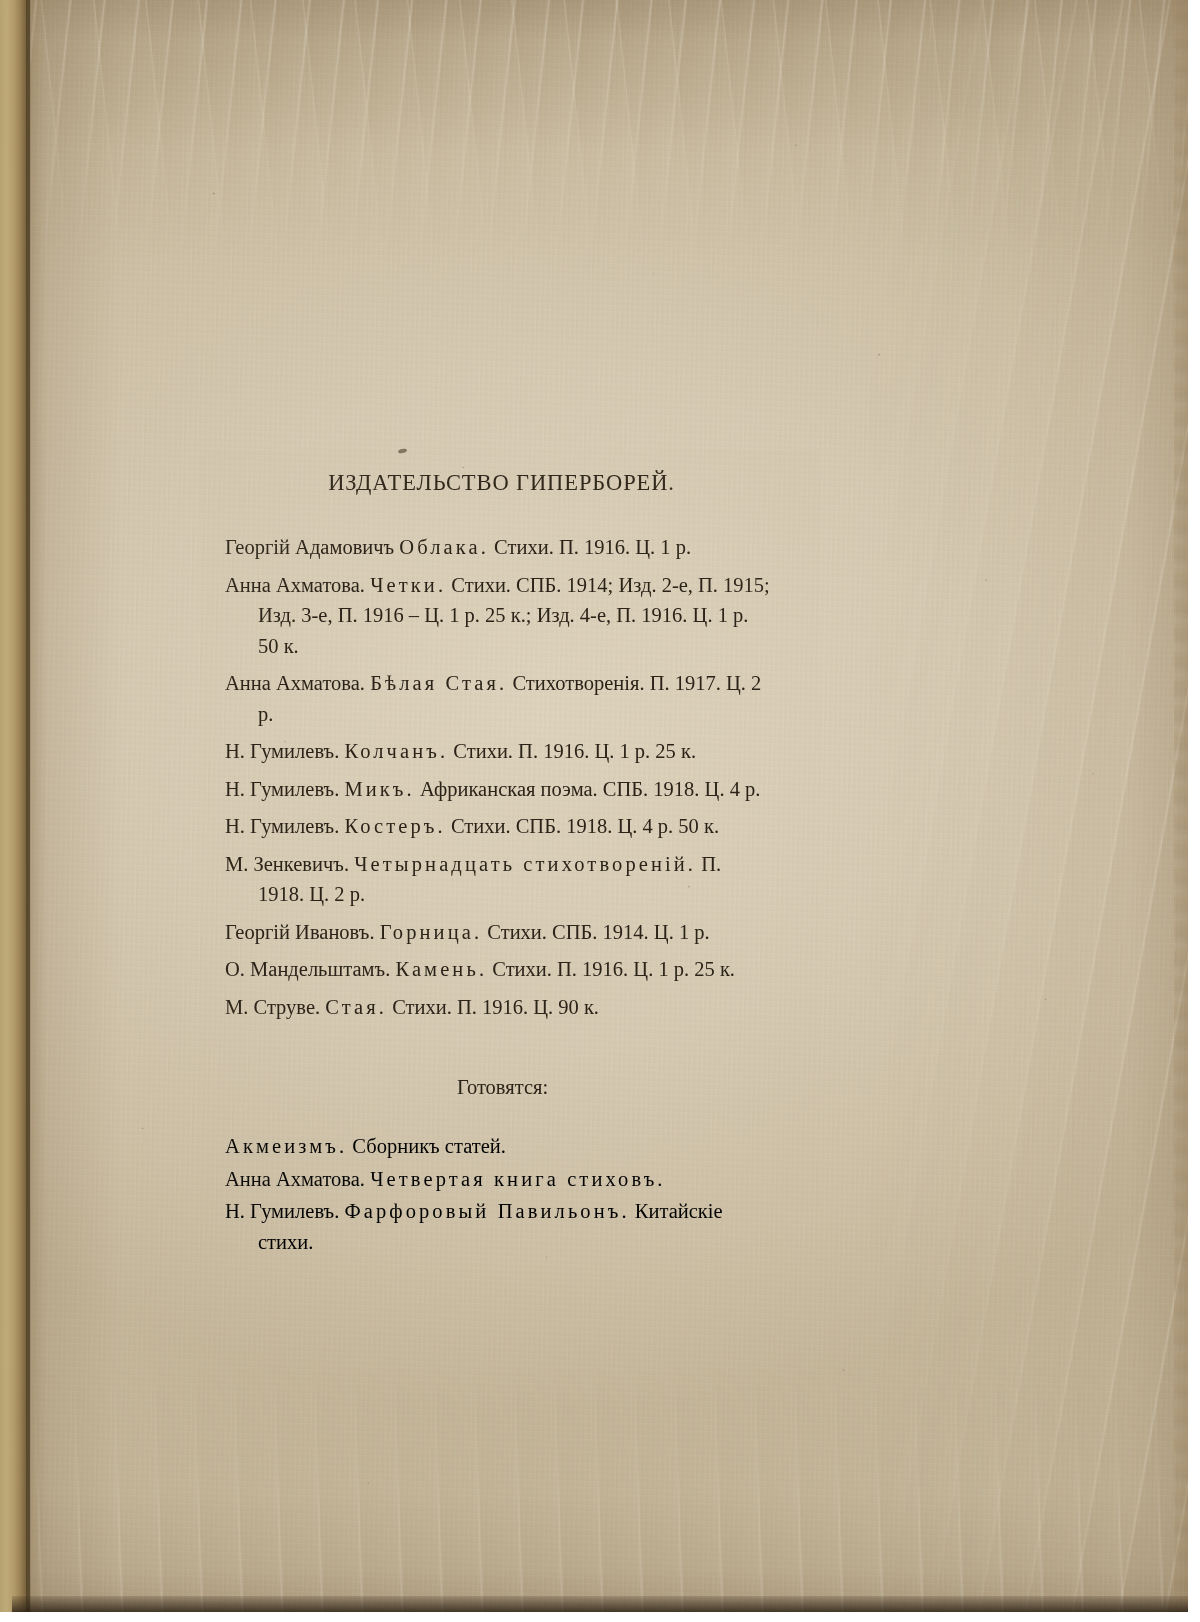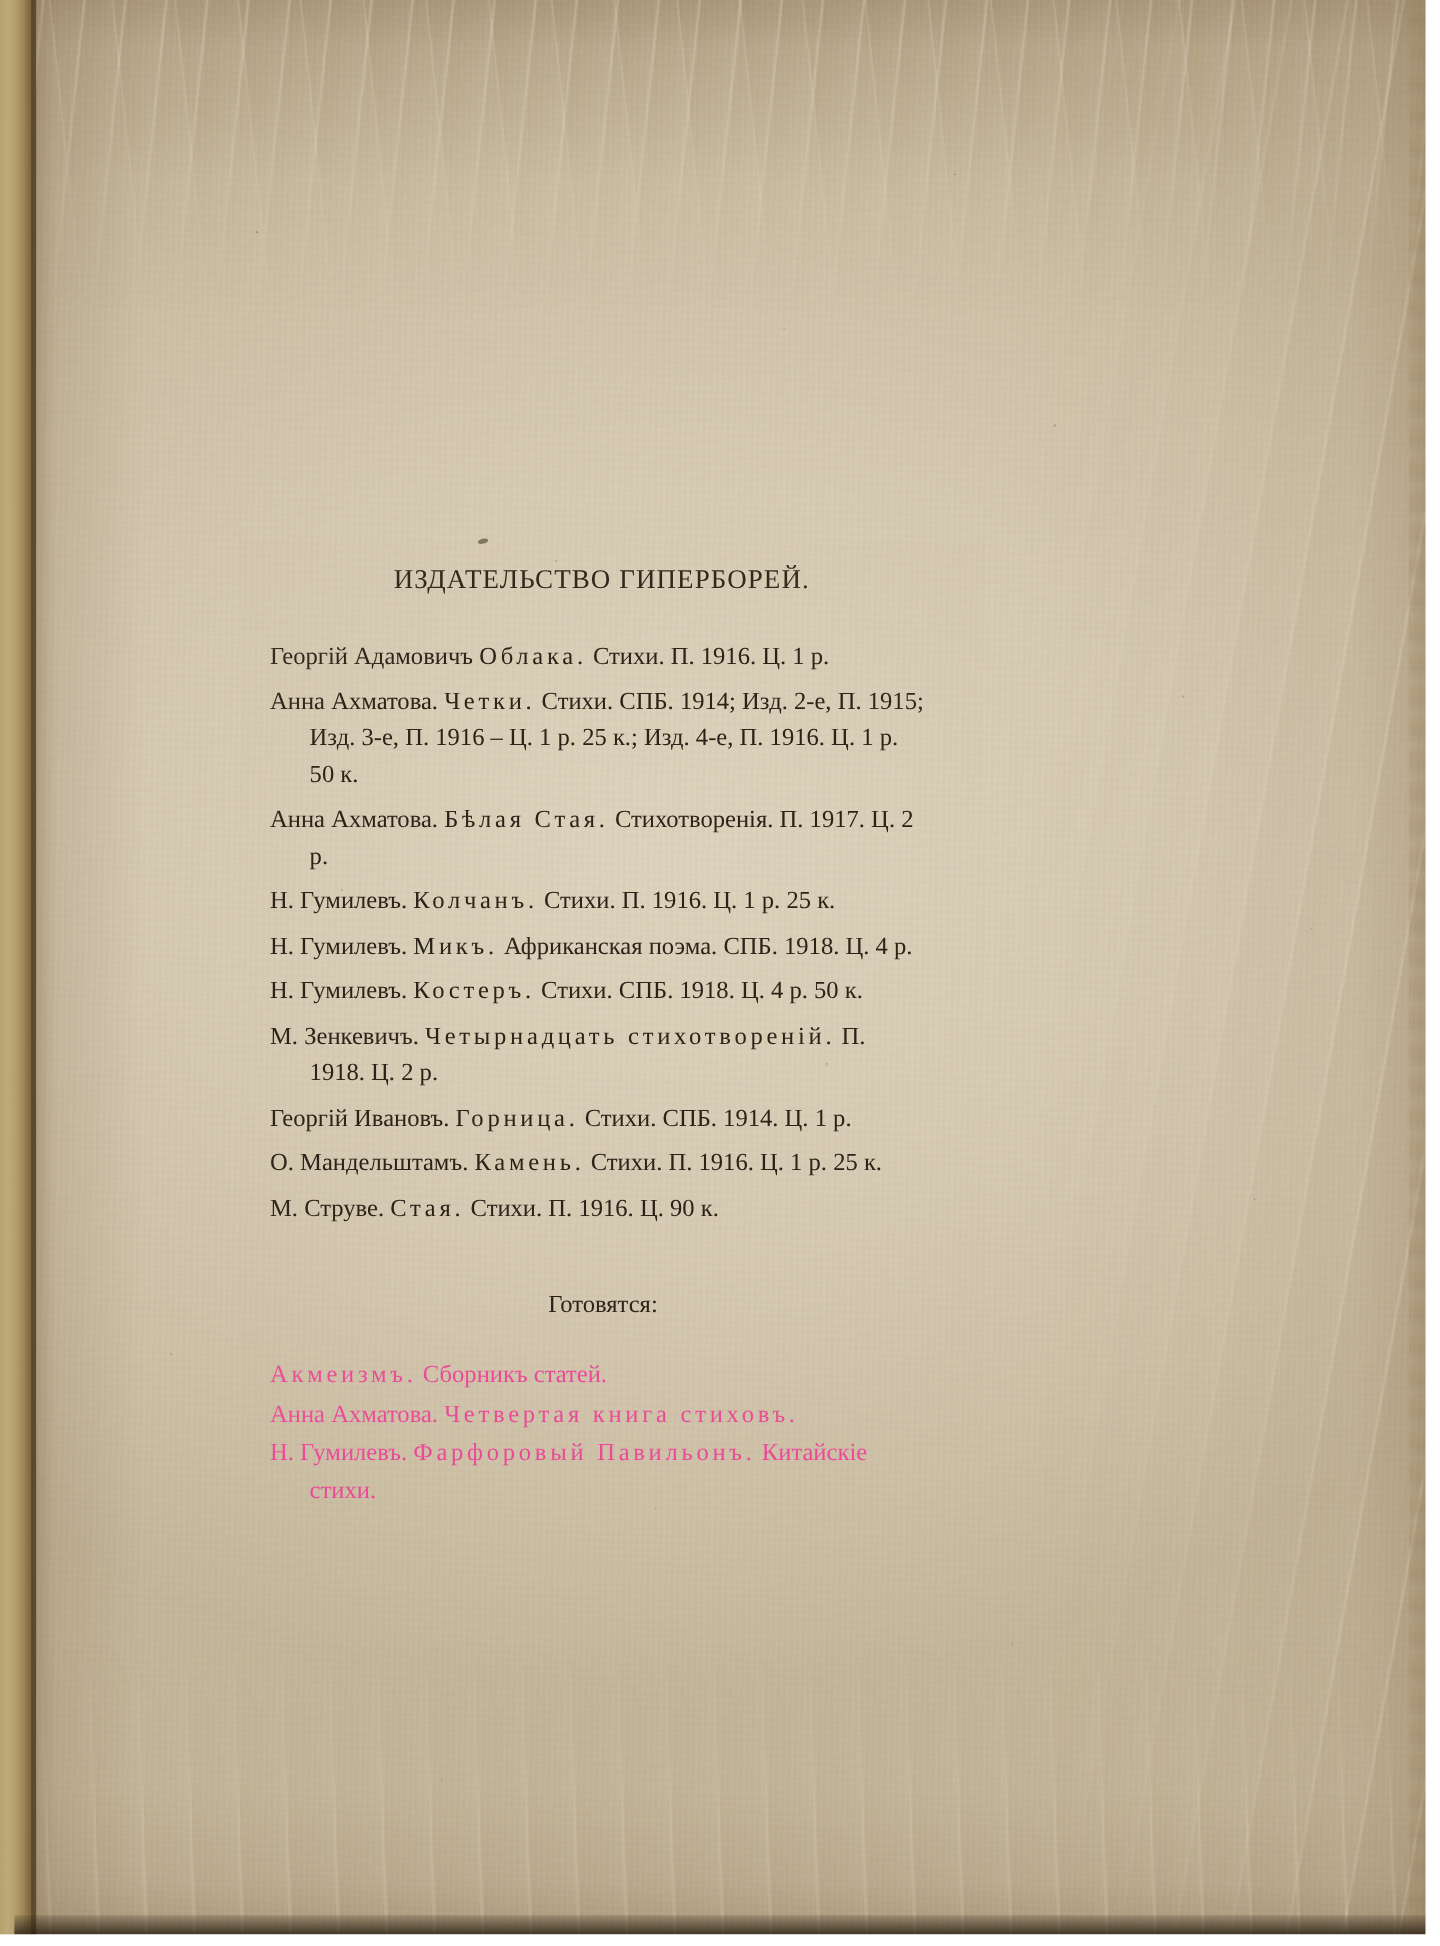--- a/index.html
+++ b/index.html
@@ -210,21 +210,21 @@
     padding-left: 10px;
     color: #2b2318;
   }
 
   .forthcoming-entry {
     font-size: 20.5px;
     line-height: 30.5px;
     padding-left: 33px;
     text-indent: -33px;
     margin-bottom: 2px;
-    color: #ec4899;
+    color: #000000;
   }
 
   
   #ink-soften {
     position: absolute;
     left: 200px; top: 450px;
     width: 620px; height: 760px;
     pointer-events: none;
     background: radial-gradient(ellipse at 50% 50%, rgba(214,202,180,0.0) 60%, rgba(198,184,158,0.10) 100%);
   }

